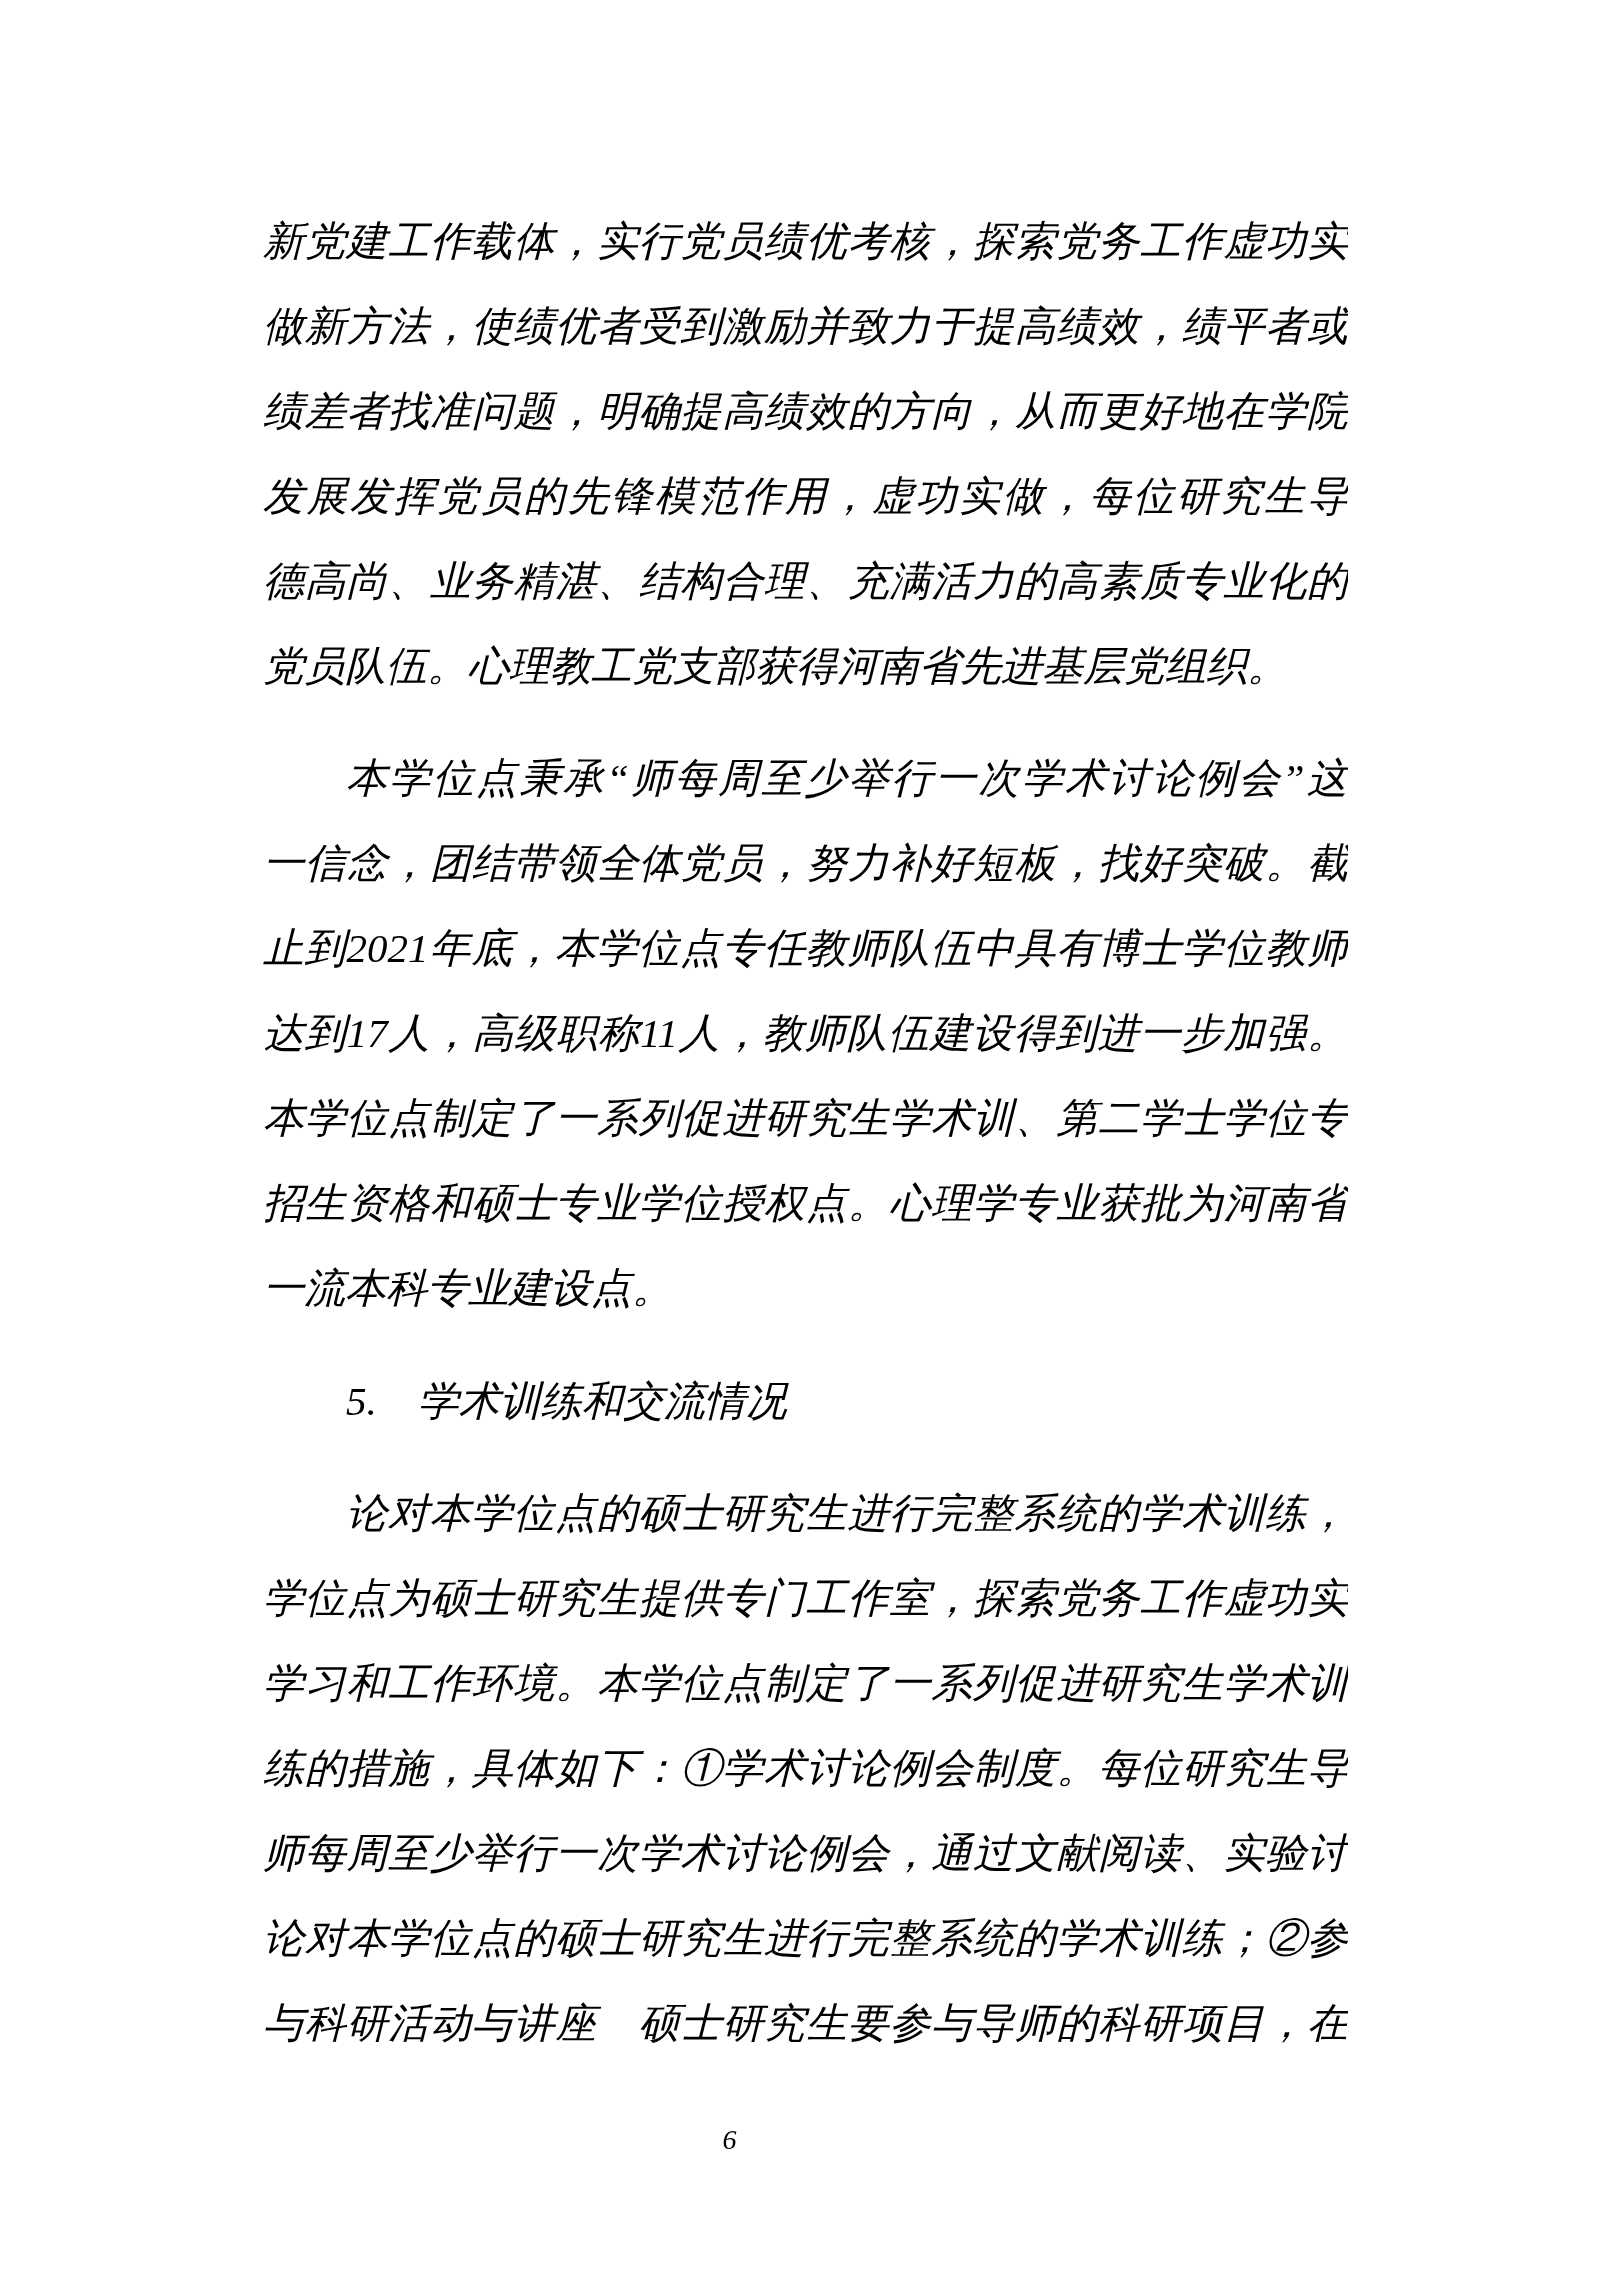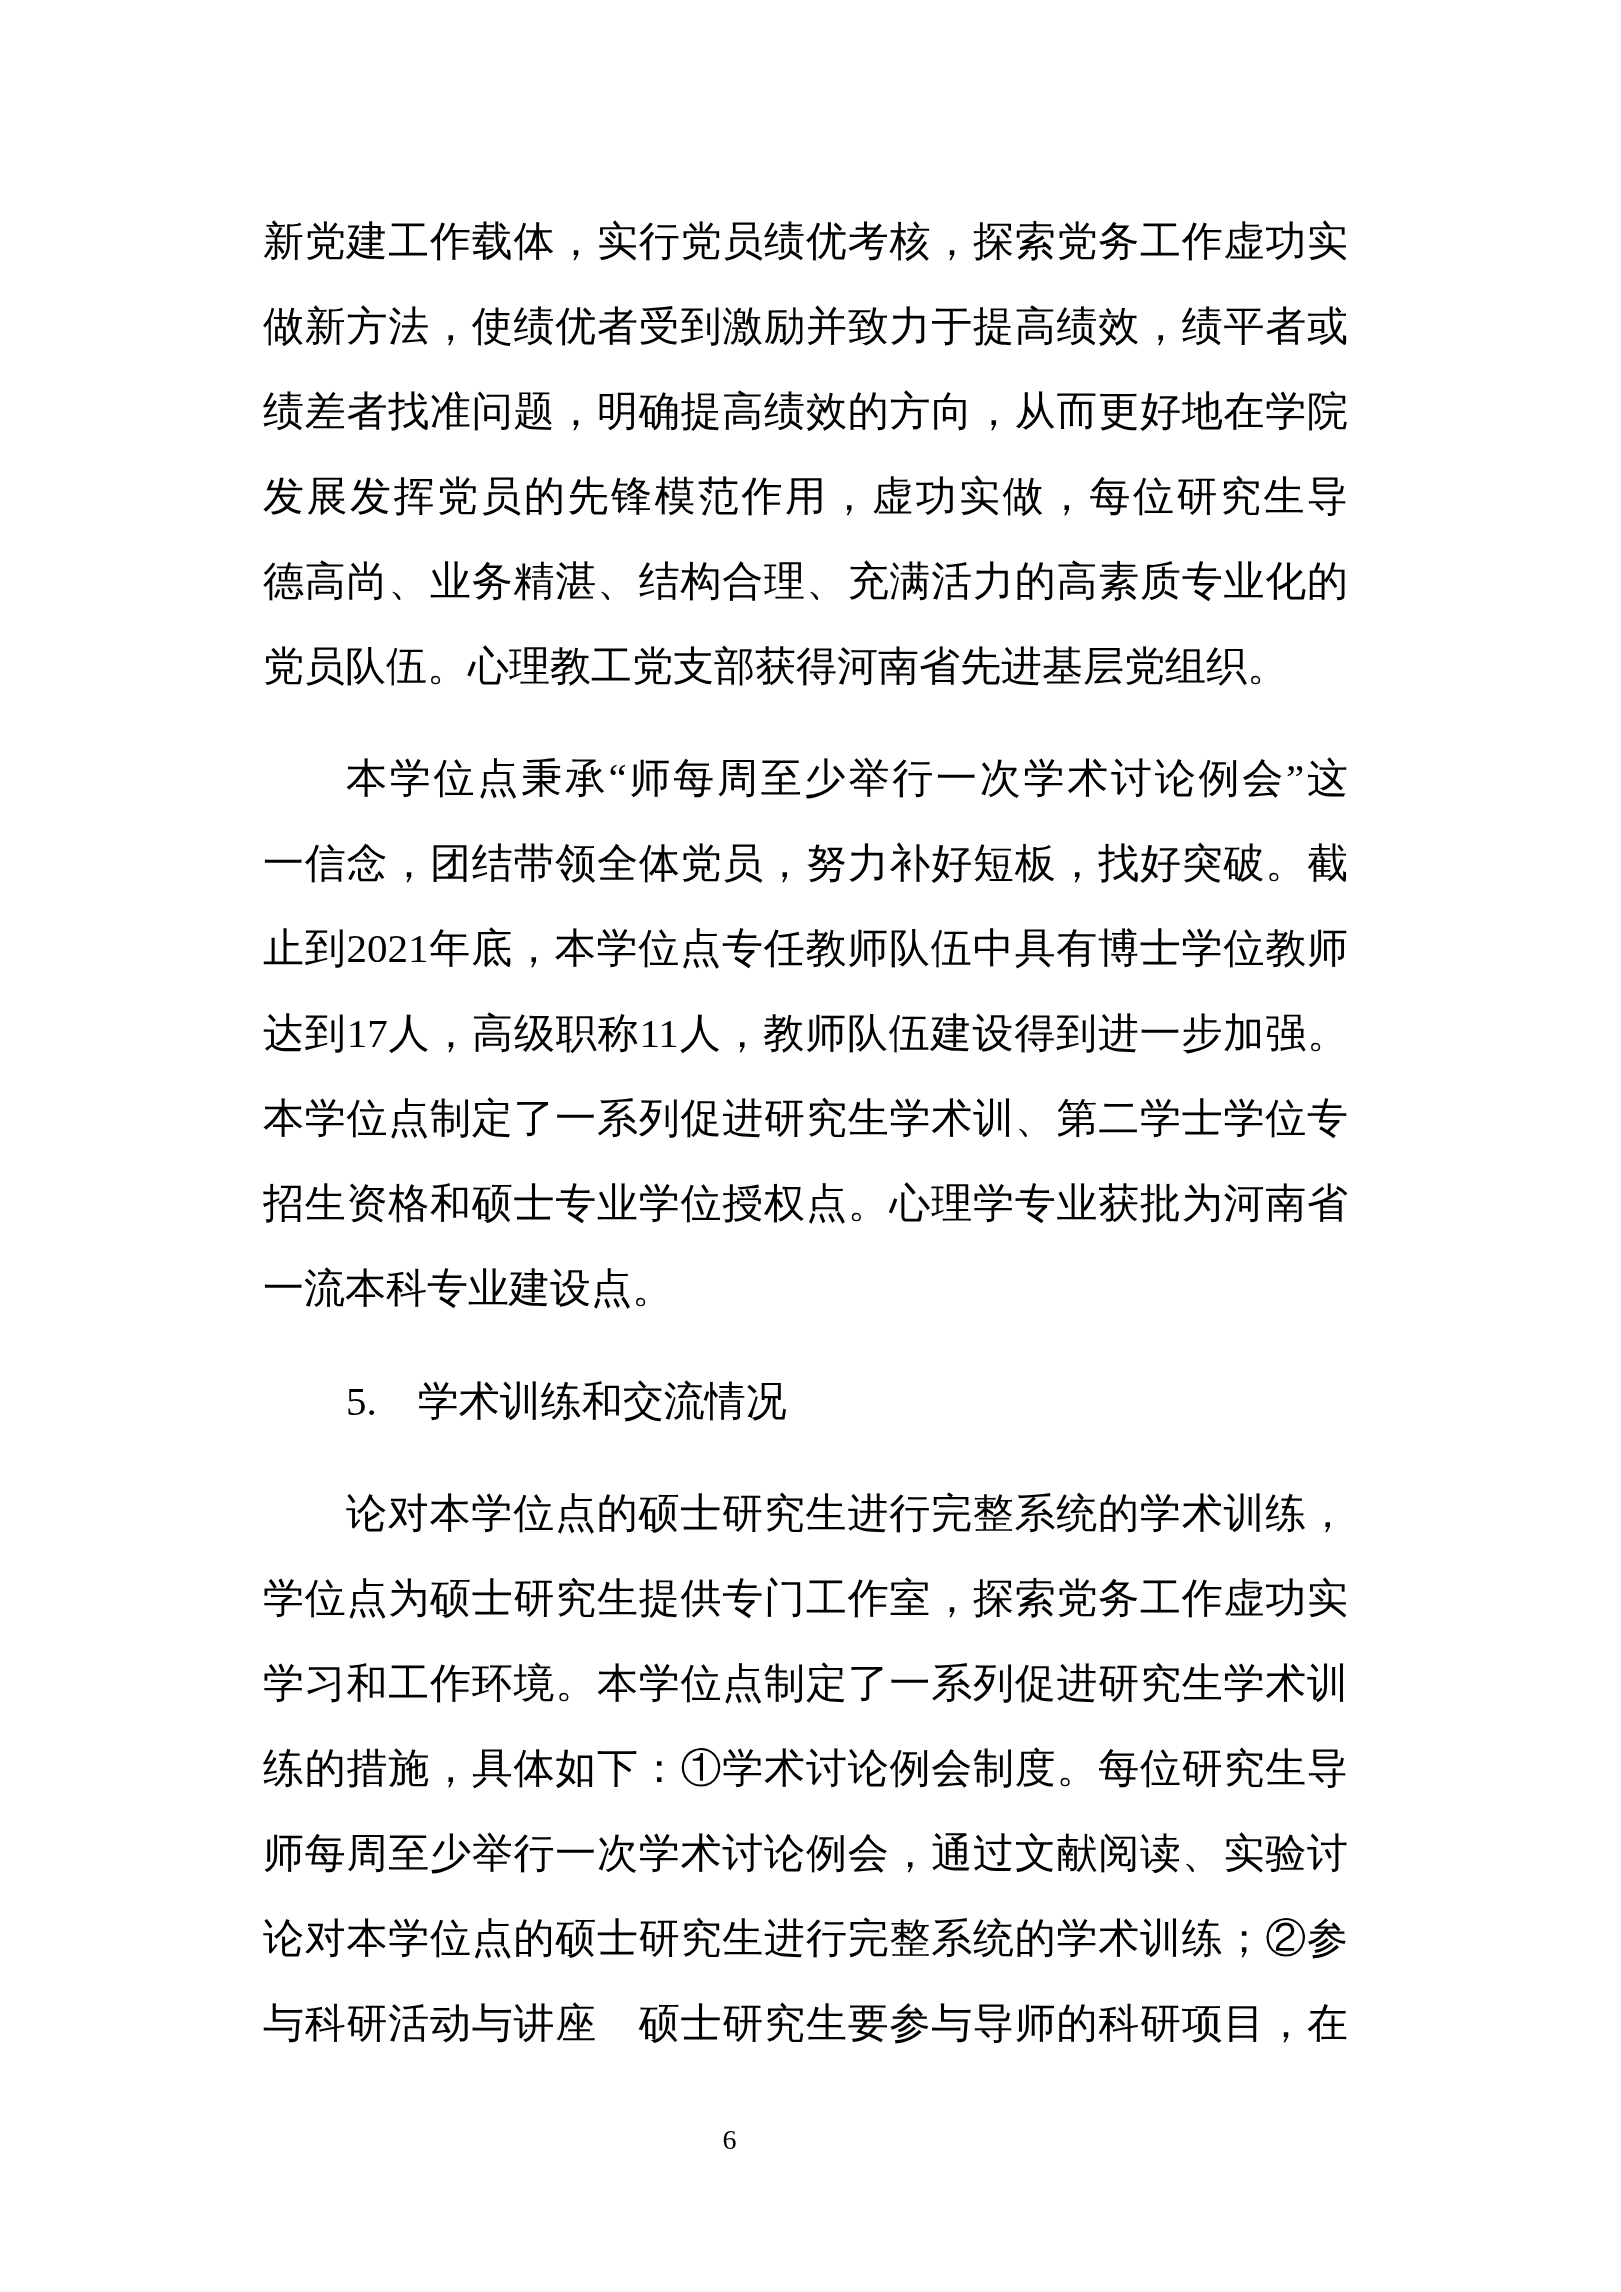--- a/index.html
+++ b/index.html
@@ -15,20 +15,21 @@
     color: #000000;
     overflow: hidden;
   }
   .page {
     position: absolute;
     left: 0;
     top: 0;
     width: 1459px;
     height: 2293px;
     background: #ffffff;
+    font-style: italic;
   }
   .text-block {
     position: absolute;
     left: 263px;
     top: 199px;
     width: 1085px;
   }
   .paragraph {
     margin: 0 0 27.4px 0;
   }

